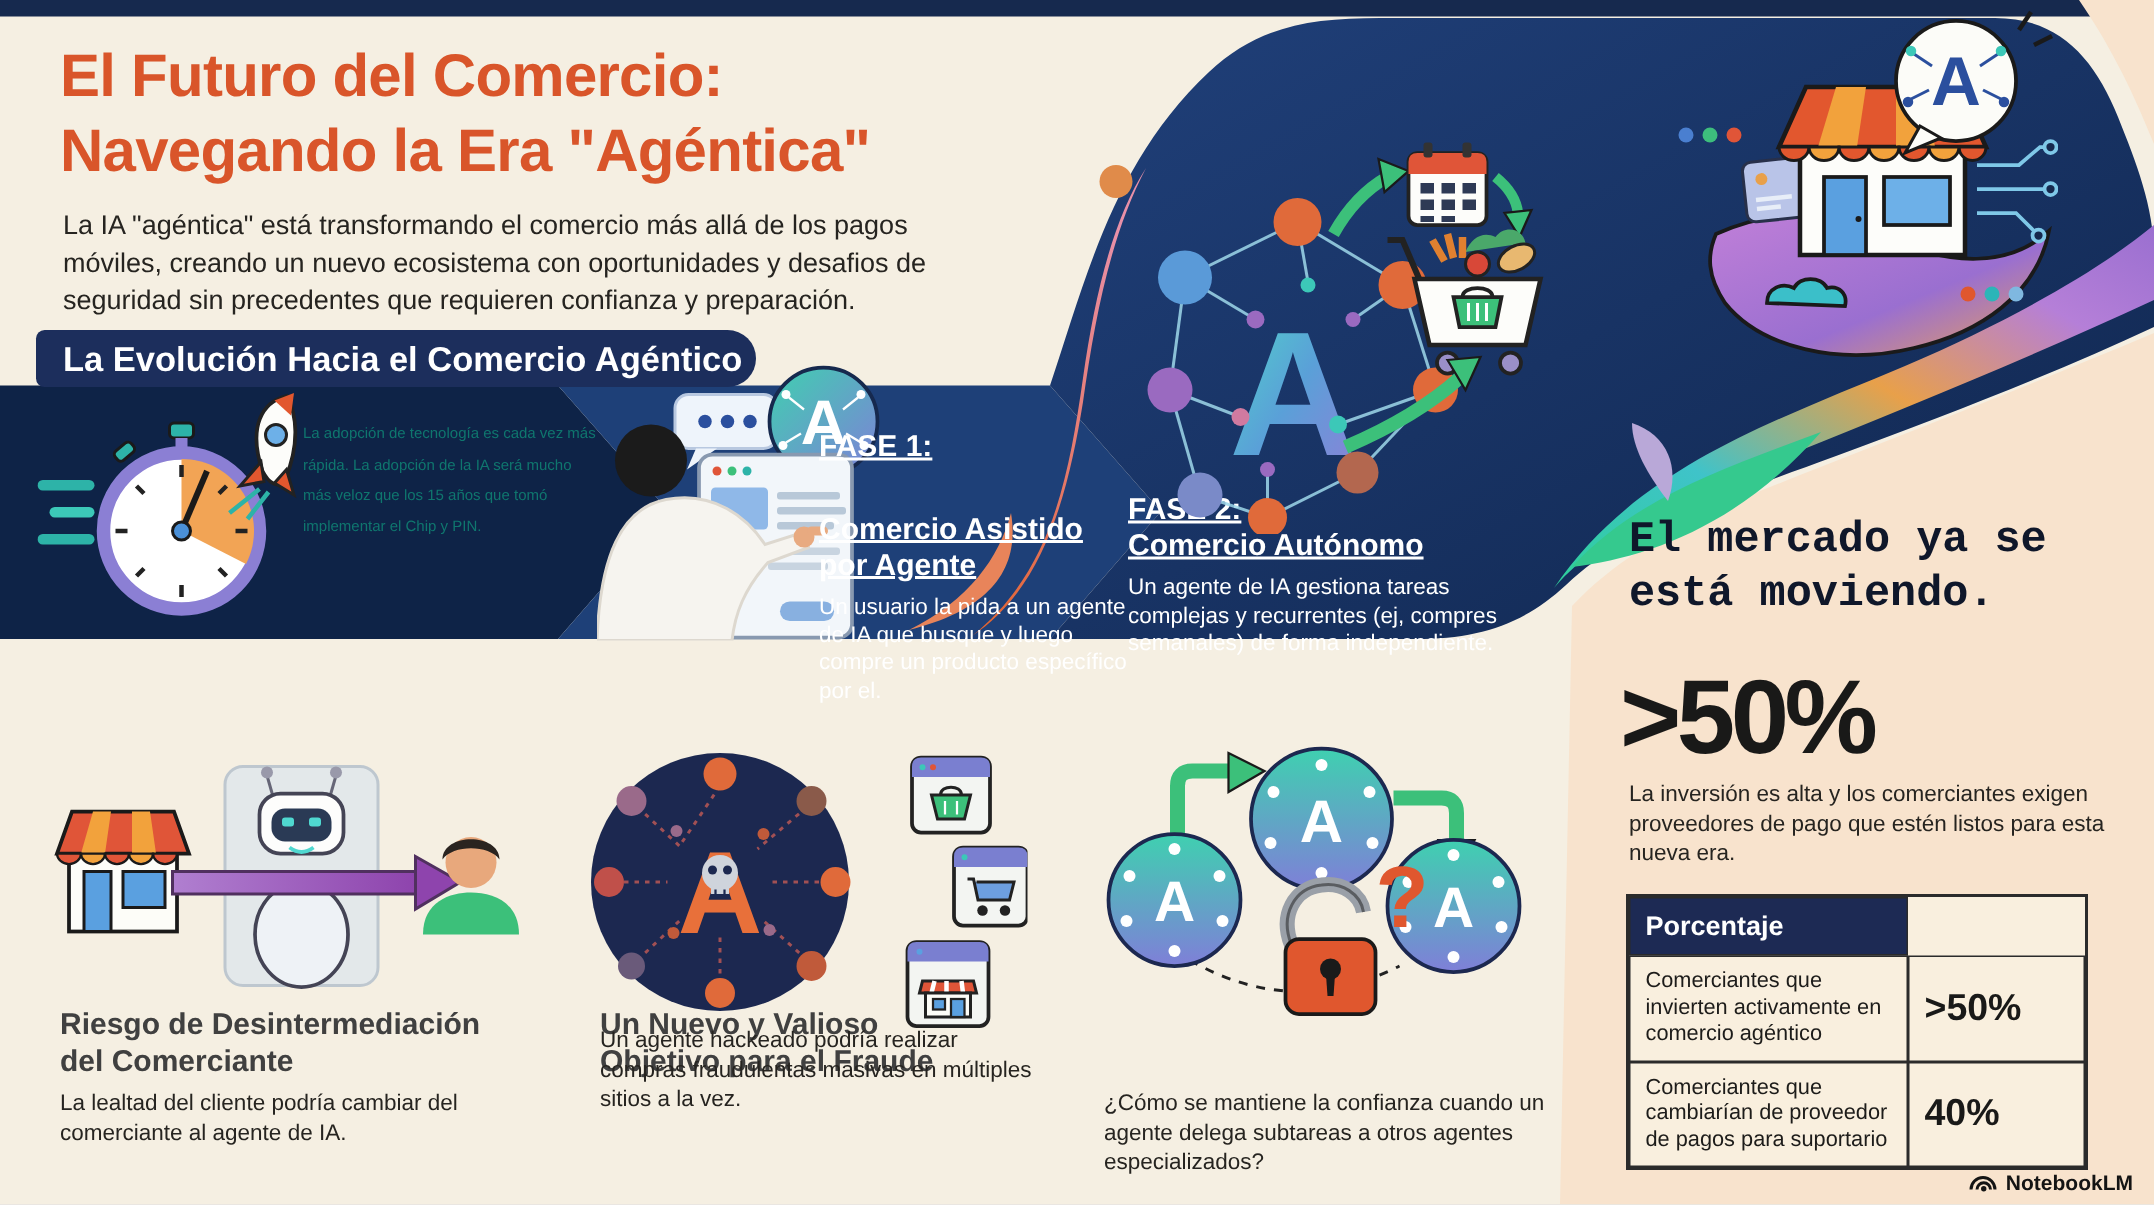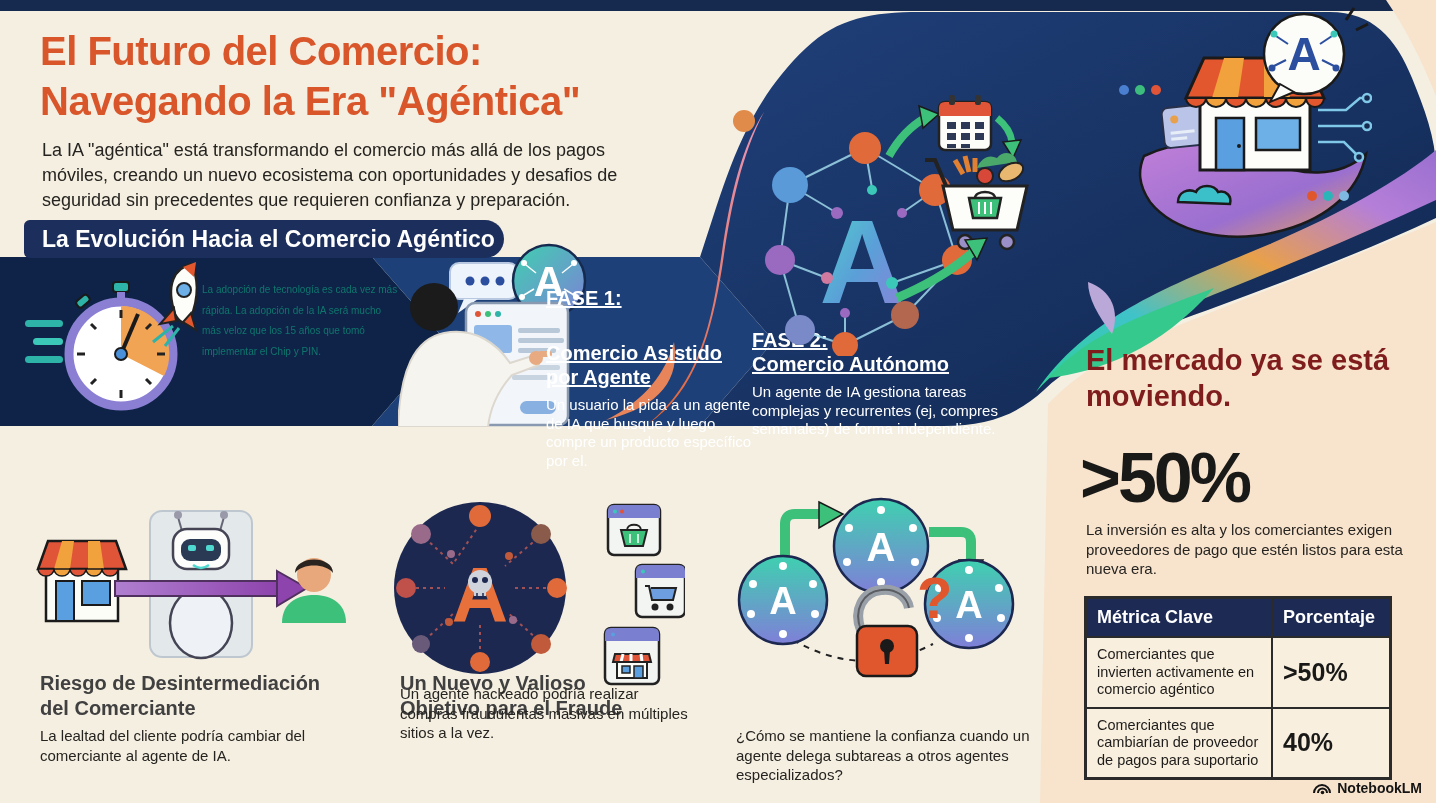--- a/index.html
+++ b/index.html
@@ -11,21 +11,21 @@
   .subtitle{left:42px;top:138px;width:612px;font-size:18px;line-height:25px;color:#262420;}
   .banner{left:24px;top:220px;width:480px;height:38px;background:#1c2e5c;
     border-radius:6px 20px 20px 6px;color:#fff;font-size:23px;font-weight:bold;
     line-height:38px;padding-left:18px;box-sizing:border-box;}
   .band-text{left:202px;top:280px;width:196px;font-size:10px;line-height:20.5px;color:#0f766e;}
   .fase{color:#fff;}
   .fase .label,.fase .ftitle{font-size:20px;line-height:24px;font-weight:bold;text-decoration:underline;}
   .fase .fbody{font-size:15px;line-height:18.5px;margin-top:7px;}
   .urg-title{left:1086px;top:314px;font-size:21px;font-weight:bold;color:#1d1c1a;}
   .urg-head{left:1086px;top:342px;width:330px;font-size:29px;line-height:36px;
-    font-weight:bold;color:#7f1d1d;}
+    font-weight:bold;color:#0f172a;font-family:Liberation Mono, monospace;}
   .urg-stat{left:1080px;top:438px;font-size:70px;font-weight:bold;color:#191918;
     letter-spacing:-3px;}
   .urg-body{left:1086px;top:520px;width:324px;font-size:15px;line-height:19.5px;color:#262420;}
   .table{left:1084px;top:596px;width:304px;border:2px solid #2b2b2b;background:#f9efde;}
   .trow{display:grid;grid-template-columns:186px 1fr;}
   .thead .cell{background:#1d2a54;color:#fff;font-size:18px;font-weight:bold;
     padding:8px 10px;}
   .cell{border:1px solid #2b2b2b;box-sizing:border-box;}
   .metric{font-size:14.5px;line-height:17.5px;padding:8px 8px 8px 10px;color:#1d1c1a;}
   .value{font-size:25px;font-weight:bold;color:#191918;display:flex;align-items:center;
@@ -351,21 +351,20 @@
       <circle cx="236" cy="190" r="5" fill="#7fb8e0"></circle>
     </g>
   </svg>
 
   <div class="abs urg-head">El mercado ya se está moviendo.</div>
   <div class="abs urg-stat">&gt;50%</div>
   <div class="abs urg-body">La inversión es alta y los comerciantes exigen proveedores de pago que estén listos para esta nueva era.</div>
 
   <div class="abs table">
     <div class="trow thead">
-      <div class="cell">Métrica Clave</div>
       <div class="cell">Porcentaje</div>
     </div>
     <div class="trow">
       <div class="cell metric">Comerciantes que invierten activamente en comercio agéntico</div>
       <div class="cell value">&gt;50%</div>
     </div>
     <div class="trow">
       <div class="cell metric">Comerciantes que cambiarían de proveedor de pagos para suportario</div>
       <div class="cell value">40%</div>
     </div>

